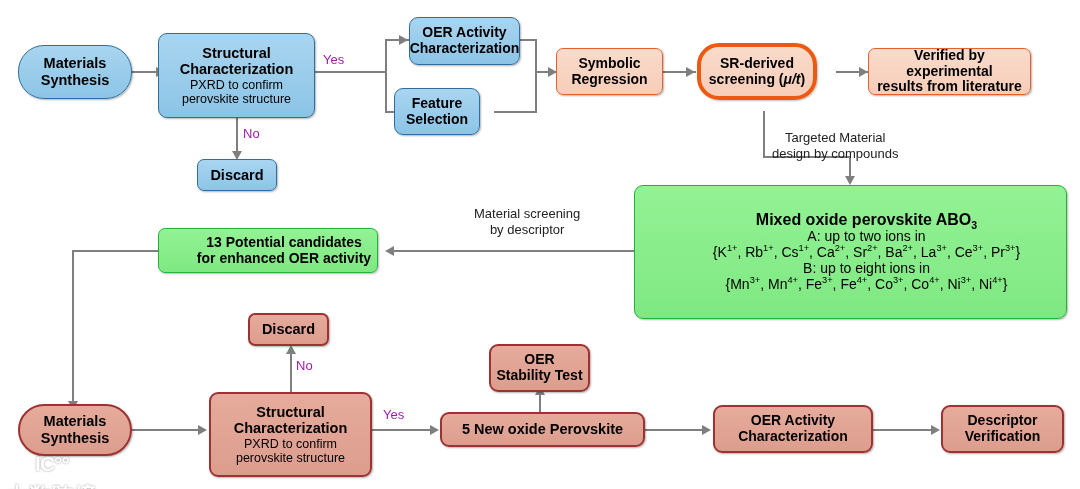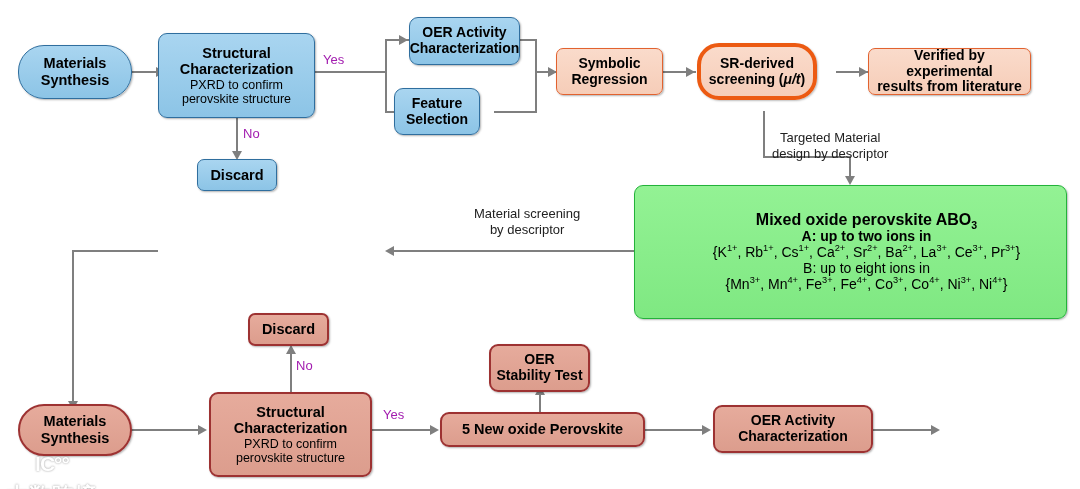--- a/index.html
+++ b/index.html
@@ -207,21 +207,21 @@
   <div class="ln lh" style="left:644px; top:429px; width:63px;"></div>
   <div class="arrow ar-right" style="left:702px; top:425px;"></div>
 
   <div class="ln lh" style="left:873px; top:429px; width:63px;"></div>
   <div class="arrow ar-right" style="left:931px; top:425px;"></div>
 
   <div class="elabel" style="left:323px; top:52px;">Yes</div>
   <div class="elabel" style="left:243px; top:126px;">No</div>
   <div class="elabel2" style="left:772px; top:130px;">
     <div>Targeted Material</div>
-    <div>design by descriptor</div>
+    <div>design by compounds</div>
   </div>
   <div class="elabel2" style="left:443px; top:206px;margin-left:31px;">
     <div>Material screening</div>
     <div>by descriptor</div>
   </div>
   <div class="elabel" style="left:296px; top:358px;">No</div>
   <div class="elabel" style="left:383px; top:407px;">Yes</div>
 
   <div class="node blue r-pill" style="left:18px; top:45px; width:114px; height:54px; font-size:14.5px;">
     <div class="t-bold">Materials</div>
@@ -263,26 +263,30 @@
 
   <div class="node peach r-sm" style="left:868px; top:48px; width:163px; height:47px; font-size:14px;">
     <div class="t-bold">Verified by experimental</div>
     <div class="t-bold">results from literature</div>
   </div>
 
   <div class="node green r-md" style="left:634px; top:185px; width:433px; height:134px; font-size:15.5px; justify-content:center;">
     <div class="t-bold" style="font-size:16px;">
       <span>Mixed oxide perovskite ABO</span><sub>3</sub>
     </div>
-    <div class="t-norm" style="font-size:14px;font-weight:bold;">A: up to two ions in</div>
+    <div class="t-norm" style="font-size:14px;">A: up to two ions in</div>
     <div class="t-norm" style="font-size:14px;"><span>{K</span><sup>1+</sup><span>, Rb</span><sup>1+</sup><span>, Cs</span><sup>1+</sup><span>, Ca</span><sup>2+</sup><span>, Sr</span><sup>2+</sup><span>, Ba</span><sup>2+</sup><span>, La</span><sup>3+</sup><span>, Ce</span><sup>3+</sup><span>, Pr</span><sup>3+</sup><span>}</span></div>
     <div class="t-norm" style="font-size:14px;">B: up to eight ions in</div>
     <div class="t-norm" style="font-size:14px;"><span>{Mn</span><sup>3+</sup><span>, Mn</span><sup>4+</sup><span>, Fe</span><sup>3+</sup><span>, Fe</span><sup>4+</sup><span>, Co</span><sup>3+</sup><span>, Co</span><sup>4+</sup><span>, Ni</span><sup>3+</sup><span>, Ni</span><sup>4+</sup><span>}</span></div>
   </div>
 
+  <div class="node green r-sm" style="left:158px; top:228px; width:220px; height:45px; font-size:14px;">
+    <div class="t-bold">13 Potential  candidates</div>
+    <div class="t-bold">for enhanced OER activity</div>
+  </div>
 
   <div class="node salmon r-sm" style="left:248px; top:313px; width:81px; height:33px; font-size:14.5px;">
     <div class="t-bold">Discard</div>
   </div>
 
   <div class="node salmon r-pill" style="left:18px; top:404px; width:114px; height:52px; font-size:14.5px;">
     <div class="t-bold">Materials</div>
     <div class="t-bold">Synthesis</div>
   </div>
 
@@ -300,19 +304,23 @@
 
   <div class="node salmon r-md" style="left:440px; top:412px; width:205px; height:35px; font-size:14.5px;">
     <div class="t-bold">5 New oxide  Perovskite</div>
   </div>
 
   <div class="node salmon r-md" style="left:713px; top:405px; width:160px; height:48px; font-size:14px;">
     <div class="t-bold">OER  Activity</div>
     <div class="t-bold">Characterization</div>
   </div>
 
+  <div class="node salmon r-md" style="left:941px; top:405px; width:123px; height:48px; font-size:14px;">
+    <div class="t-bold">Descriptor</div>
+    <div class="t-bold">Verification</div>
+  </div>
 
   <div id="watermark">
     <span class="wm-logo">IC°°</span>
     <span class="wm-text">大数跨境</span>
   </div>
 
 </div>
 
 </body></html>

